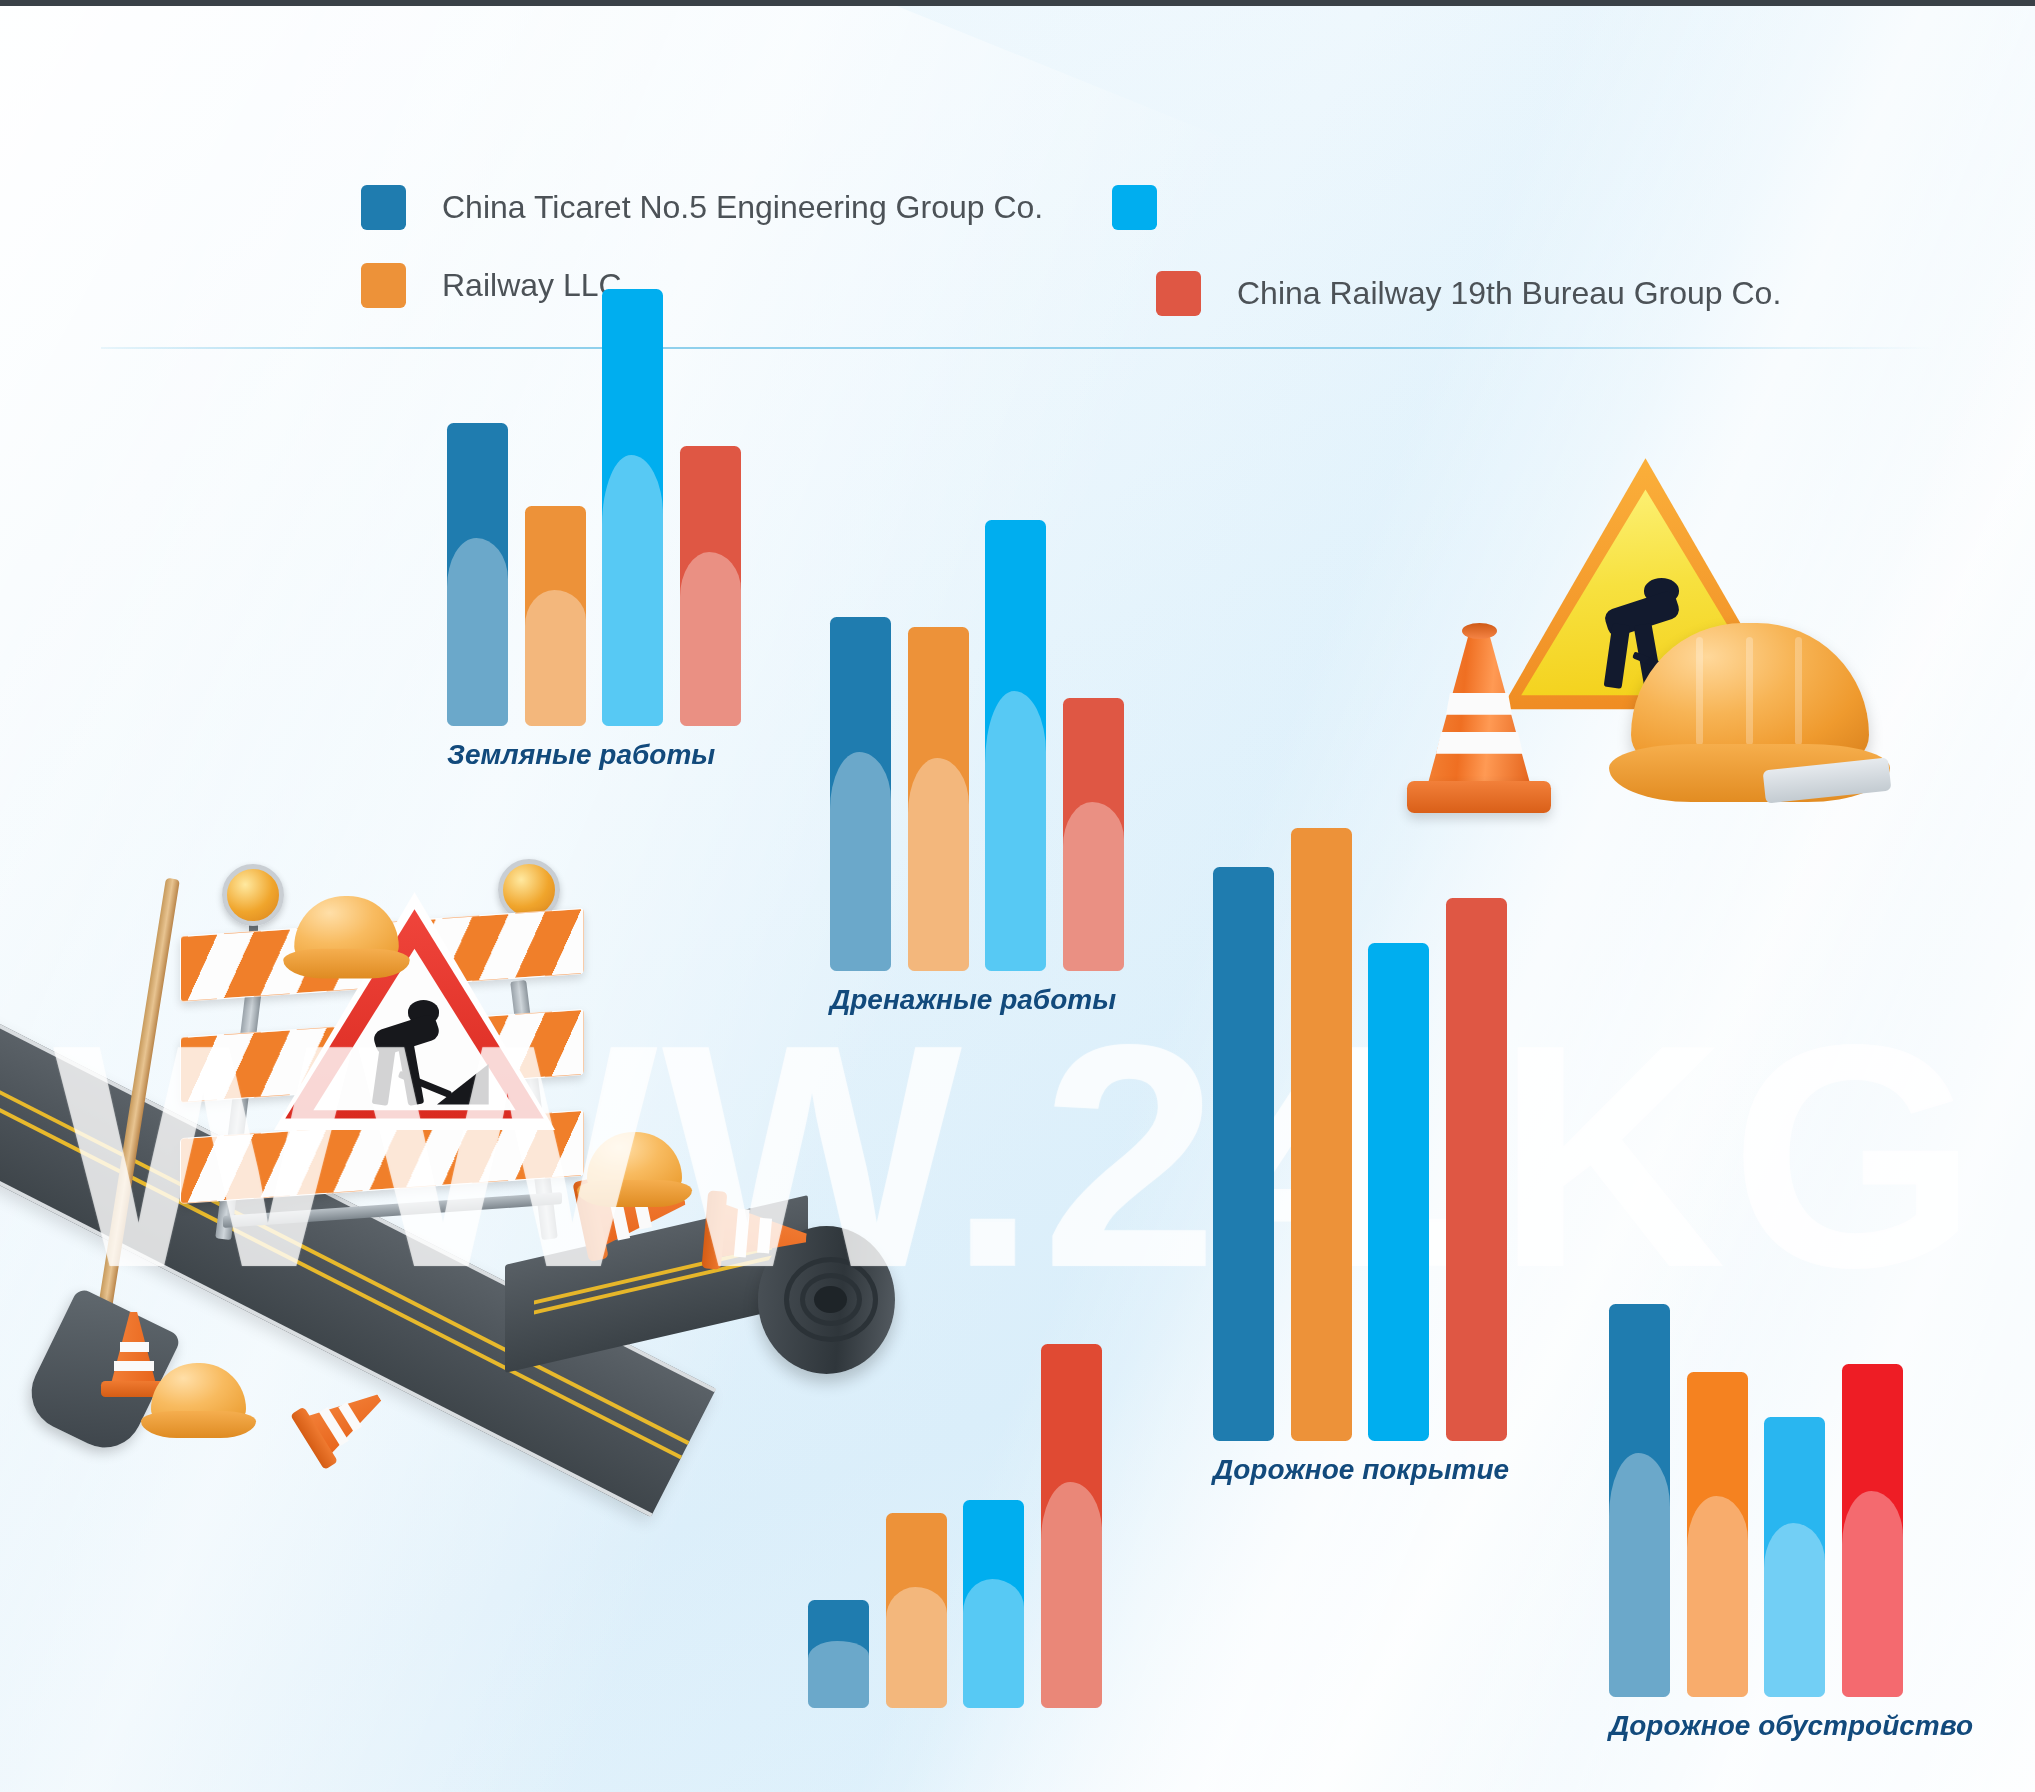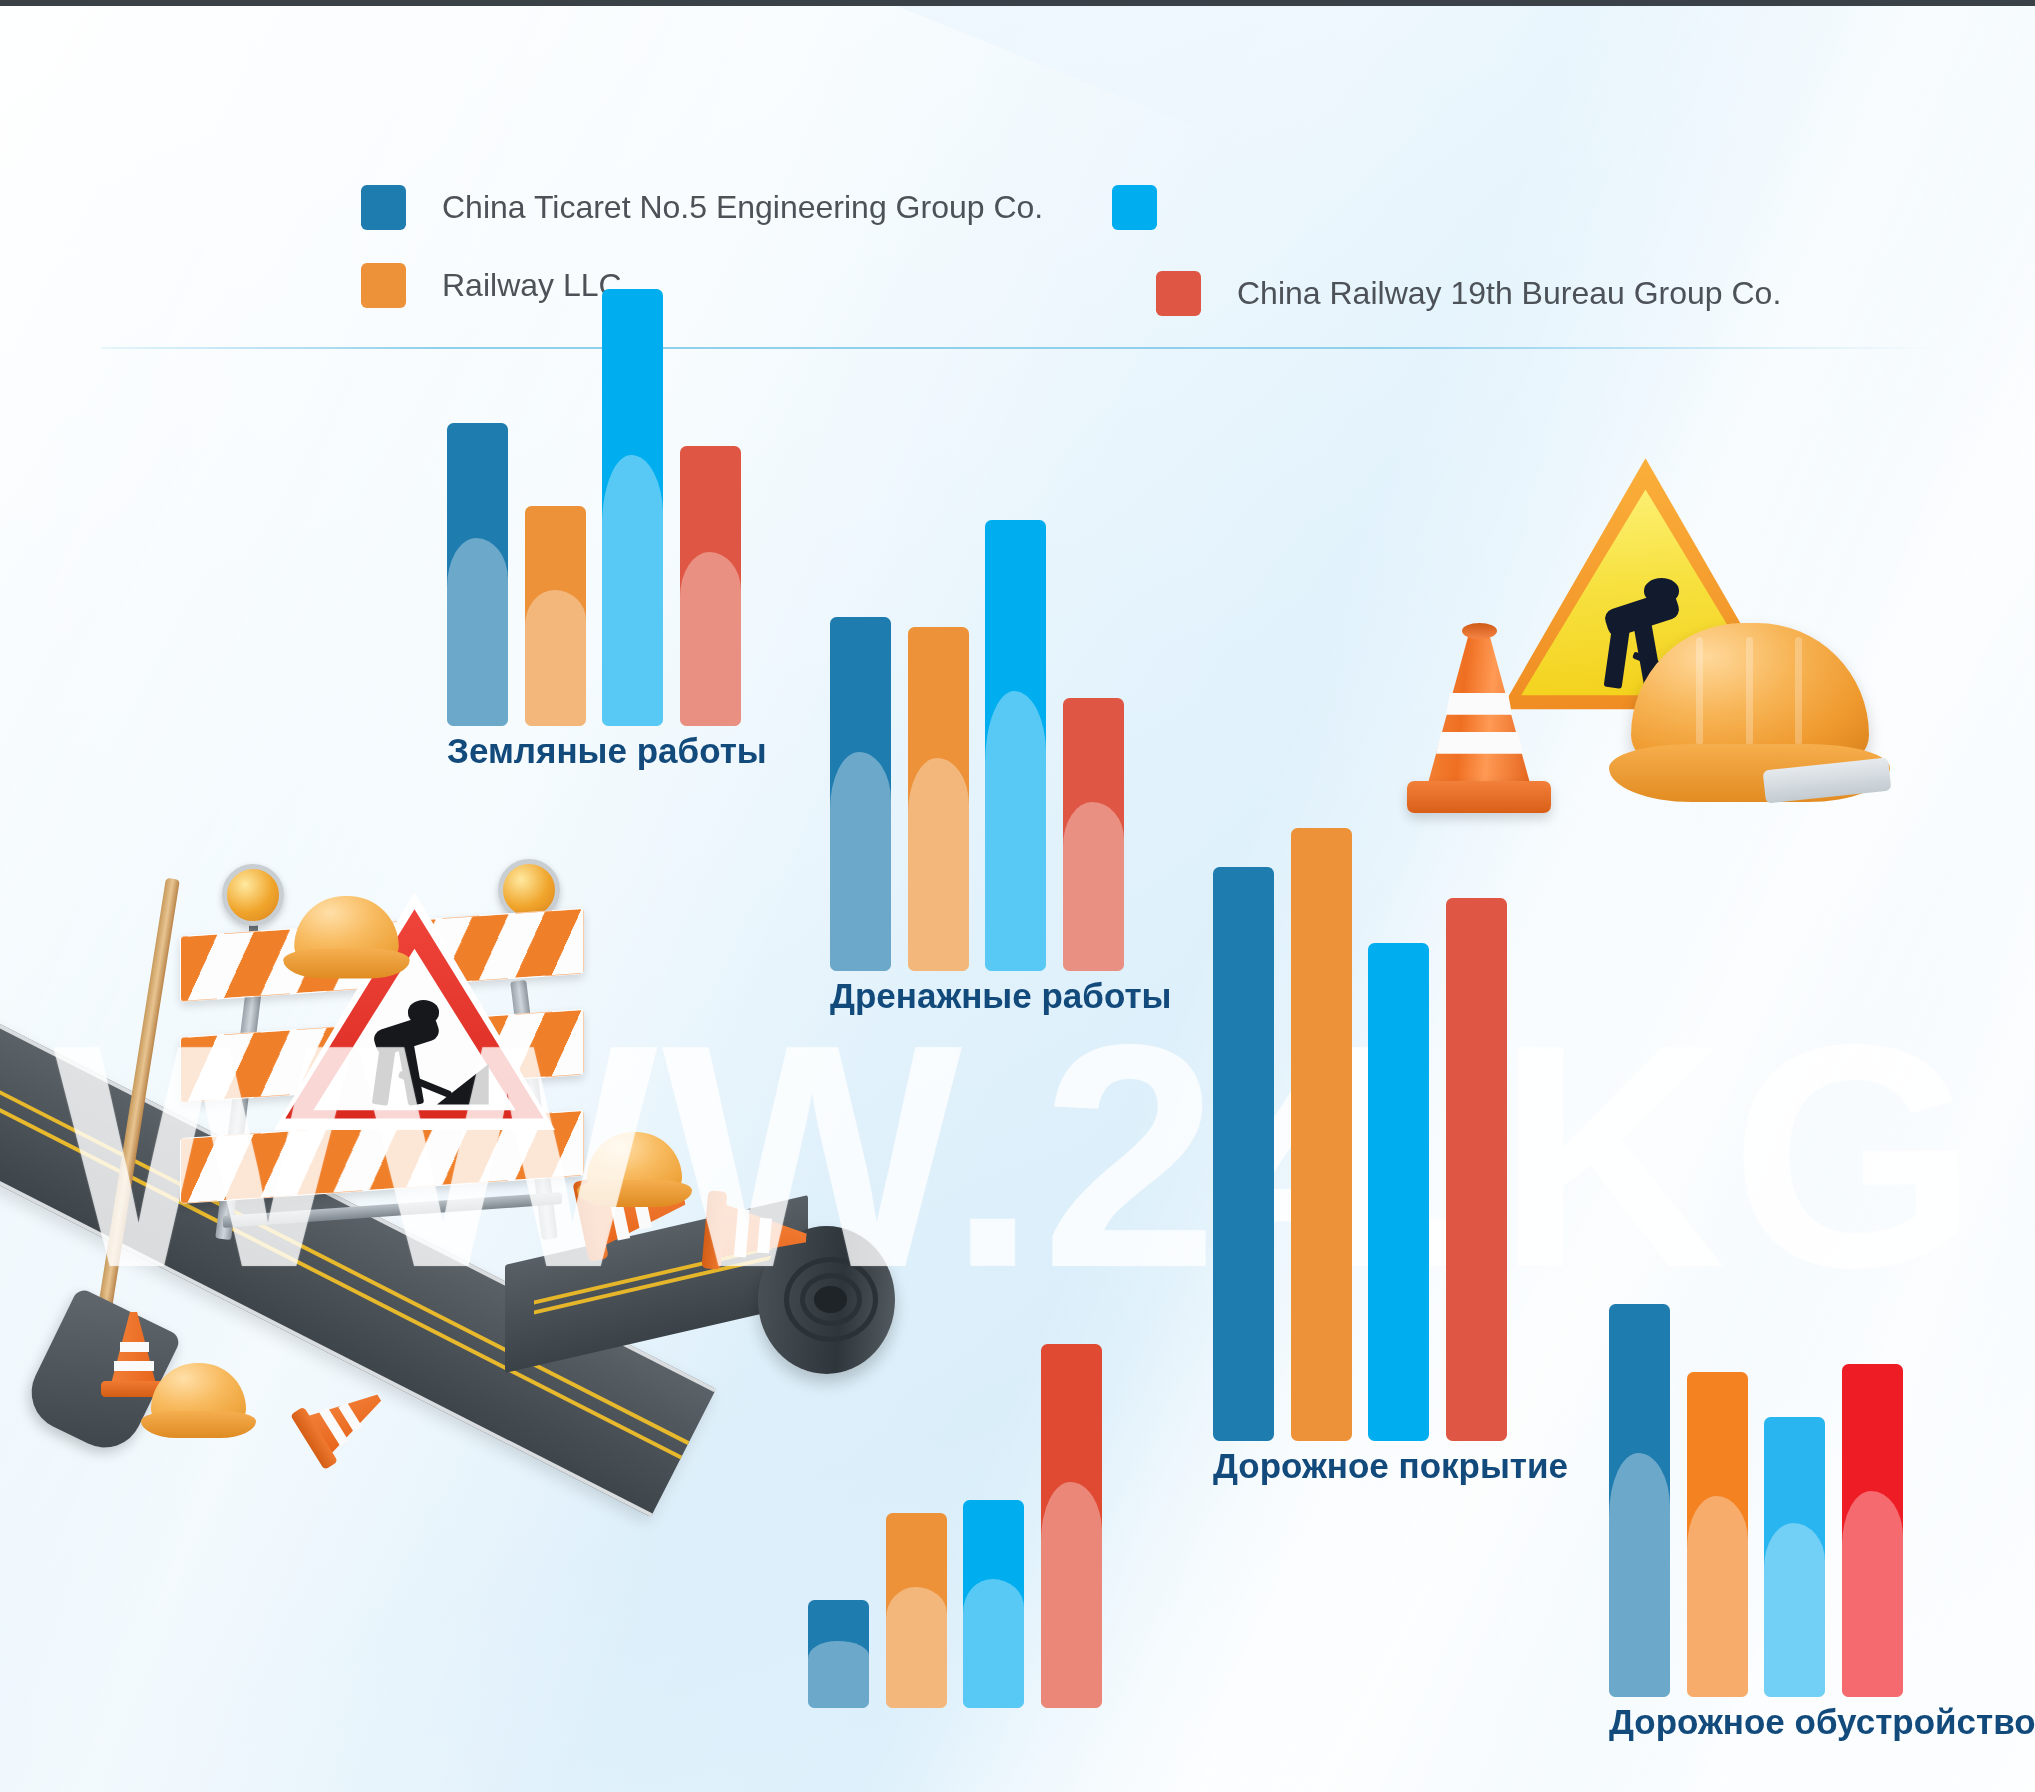--- a/index.html
+++ b/index.html
@@ -81,21 +81,21 @@
     width:61px; border-radius:6.5px; position:relative; overflow:hidden;
   }
   .bar::after{
     content:""; position:absolute; left:0; right:0; bottom:0; height:62%;
     background:rgba(255,255,255,.34);
     border-radius:120% 130% 6.5px 6.5px / 65% 55% 6.5px 6.5px;
   }
   .bar.flat::after{ display:none; }
   .glabel{
     position:absolute; left:0; bottom:0; white-space:nowrap;
-    font-size:35px; font-weight:bold; color:#124a7c;
+    font-size:28px; font-weight:bold; color:#124a7c;font-style:italic;
   }
 
   
   .art{ position:absolute; pointer-events:none; }
 
   
   .road{
     position:absolute; left:-43px; top:996px; width:852px; height:144px;
     background:linear-gradient(180deg,#5b6268 0%,#4a5157 55%,#3e454a 100%);
     transform:rotate(27deg); transform-origin:left top;

